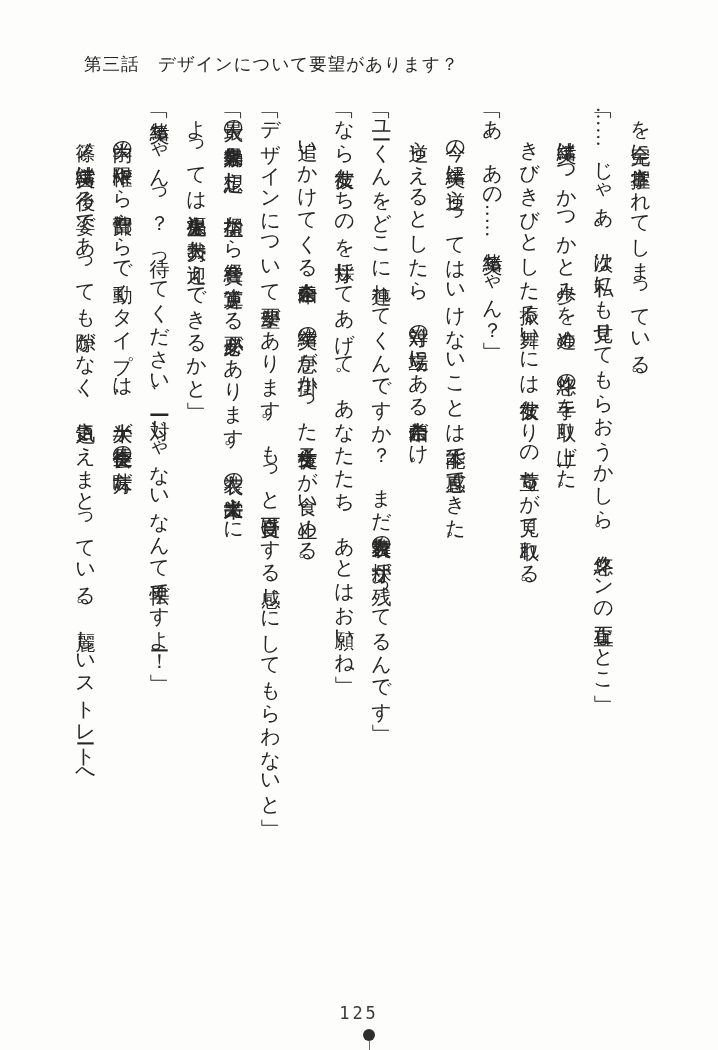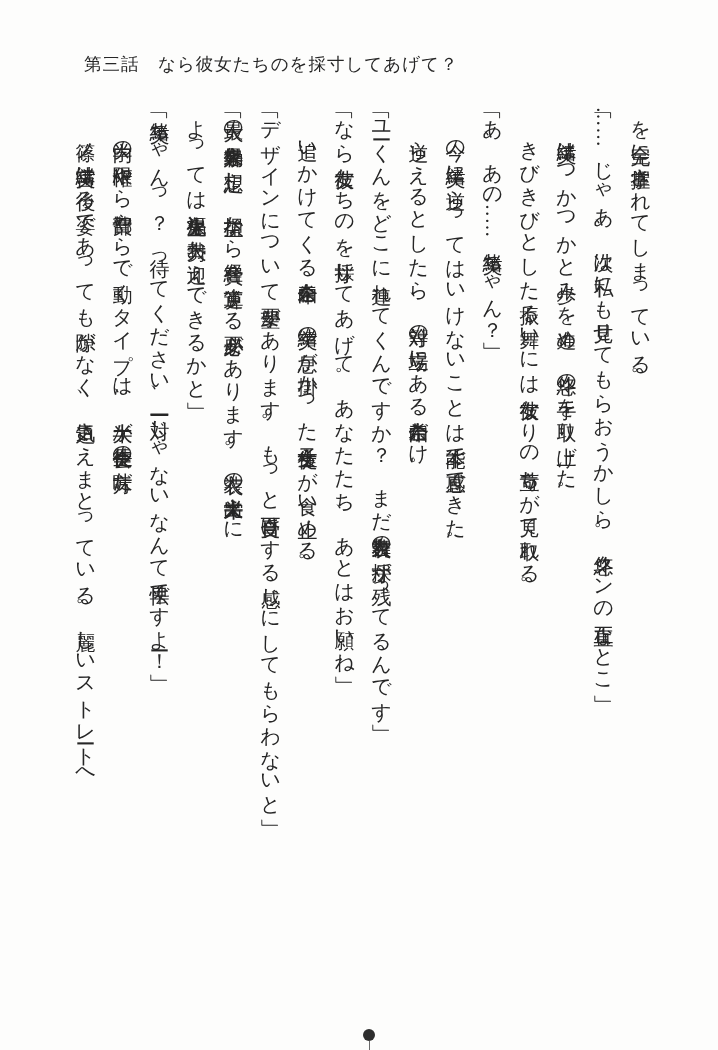--- a/index.html
+++ b/index.html
@@ -74,40 +74,41 @@
     left: 5.5px; top: 12px;
     width: 1px; height: 9px;
     background: #6a6a6a;
   }
 </style>
 </head>
 <body>
 
 <div class="page">
 
-  <div class="chapter-header">第三話　なら彼女たちのを採寸してあげて？</div>
+  <div class="chapter-header">第三話　デザインについて要望があります？</div>
 
   <div class="vtext">
     <div class="line">を完全に掌握されてしまっている。</div>
     <div class="line">「……じゃあ、次は私にも見せてもらおうかしら。悠斗クンの正直なとこ」</div>
     <div class="line indent">美緒はつかつかと歩みを進め、悠斗の手を取り上げた。</div>
     <div class="line indent">きびきびとした振る舞いには彼女なりの苛立ちが見て取れる。</div>
     <div class="line">「あ、あの……美緒ちゃん？」</div>
     <div class="line indent">今の美緒に逆らってはいけないことは本能で直感できた。</div>
     <div class="line indent">逆らえるとしたら、対等の立場にある由希奈だけ。</div>
     <div class="line">「ユーくんをどこに連れてくんですか？　まだ舞台衣装の採寸が残ってるんです」</div>
     <div class="line">「なら彼女たちのを採寸してあげて。あなたたち、あとはお願いね」</div>
     <div class="line indent">追いかけてくる由希奈を、美緒の息が掛かった女子生徒らが食い止める。</div>
     <div class="line">「デザインについて要望があります。もっと百合受けする感じにしてもらわないと」</div>
     <div class="line">「最大の集客効果を想定し、損益から経費を逆算する必要があります。衣装の出来栄えに</div>
     <div class="line">よっては福沢先生を大勢お迎えできるかと」</div>
     <div class="line">「美緒ちゃんっ？　待ってください、一対一じゃないなんて卑怯ですよー！」</div>
     <div class="line indent">学内の権限やら部費やらで動くタイプは、大半が生徒会長の味方だ。</div>
     <div class="line indent">篠ノ宮美緒は後ろ姿であっても隙がなく、気迫さえまとっている。麗しいストレートへ</div>
   </div>
 
+  <div class="page-number">125</div>
 
   <div class="page-marker">
     <div class="dot"></div>
     <div class="stem"></div>
   </div>
 
 </div>
 
 </body></html>

